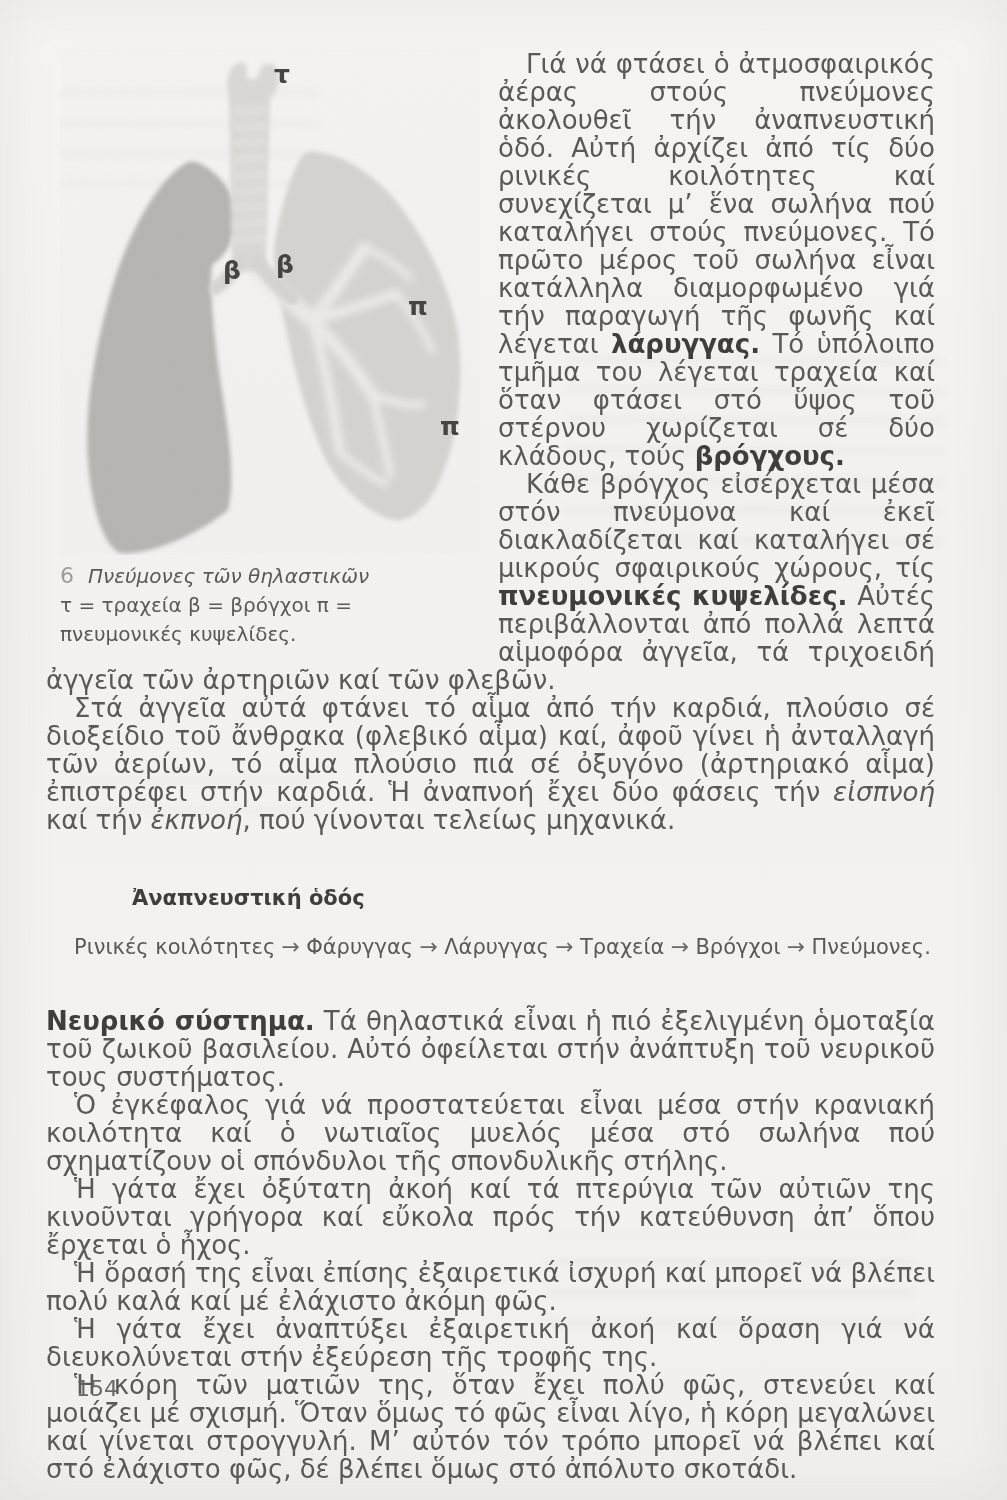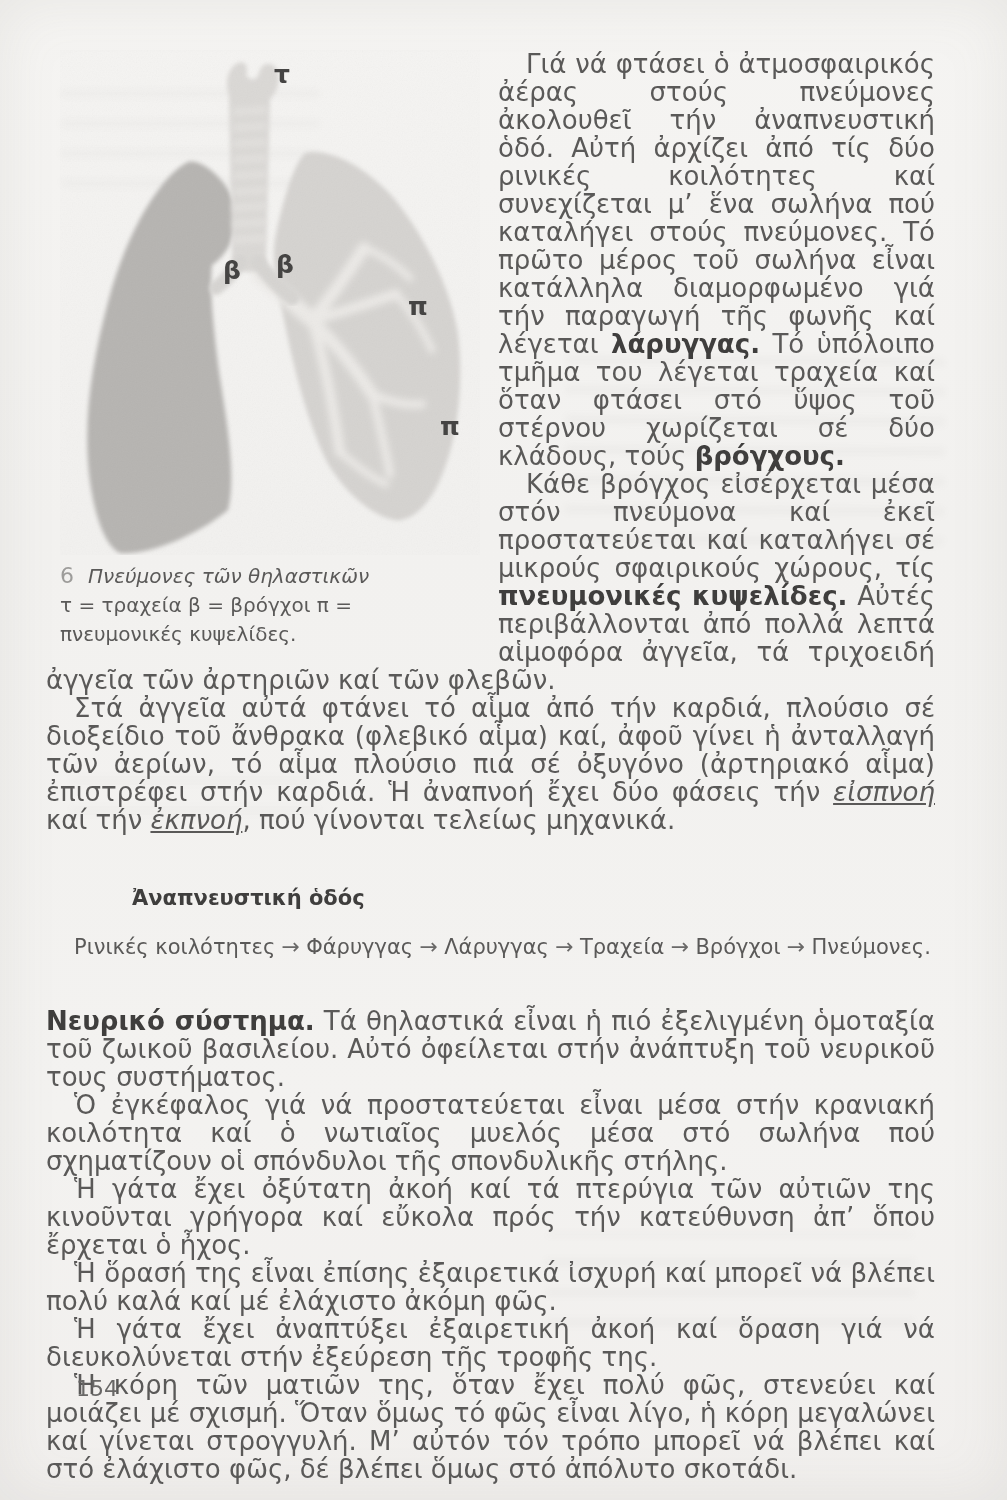--- a/index.html
+++ b/index.html
@@ -53,21 +53,21 @@
   
   .para{
     margin:0;
     font-size:26px;
     line-height:28px;
     text-align:justify;
     text-indent:28px;
     color:#5a5958;
   }
   .bold-run{font-weight:bold;color:#3f3e3d;}
-  .italic-run{font-style:italic;text-decoration:underline;}
+  .italic-run{font-style:italic;}
   .clearfix{clear:both;}
   
   .section-heading{
     margin:52px 0 0 86px;
     font-size:21px;
     font-weight:bold;
     color:#3f3e3d;
   }
   .flow-line{
     display:flex;
@@ -194,21 +194,21 @@
       <figcaption>
         <div>
           <span class="fig-num">6</span><span class="fig-title">Πνεύμονες τῶν θηλαστικῶν</span>
         </div>
         <div class="fig-legend">τ = τραχεία  β = βρόγχοι  π = πνευμονικές κυψελίδες.</div>
       </figcaption>
     </figure>
 
     <p class="para"><span>Γιά νά φτάσει ὁ ἀτμοσφαιρικός ἀέρας στούς πνεύμονες ἀκολουθεῖ τήν ἀναπνευστική ὁδό. Αὐτή ἀρχίζει ἀπό τίς δύο ρινικές κοιλότητες καί συνεχίζεται μ’ ἕνα σωλήνα πού καταλήγει στούς πνεύμονες. Τό πρῶτο μέρος τοῦ σωλήνα εἶναι κατάλληλα διαμορφωμένο γιά τήν παραγωγή τῆς φωνῆς καί λέγεται </span><span class="bold-run">λάρυγγας.</span><span> Τό ὑπόλοιπο τμῆμα του λέγεται τραχεία καί ὅταν φτάσει στό ὕψος τοῦ στέρνου χωρίζεται σέ δύο κλάδους, τούς </span><span class="bold-run">βρόγχους.</span></p>
 
-    <p class="para"><span>Κάθε βρόγχος εἰσέρχεται μέσα στόν πνεύμονα καί ἐκεῖ προστατεύεται καί καταλήγει σέ μικρούς σφαιρικούς χώρους, τίς </span><span class="bold-run">πνευμονικές κυψελίδες.</span><span> Αὐτές περιβάλλονται ἀπό πολλά λεπτά αἱμοφόρα ἀγγεῖα, τά τριχοειδή ἀγγεῖα τῶν ἀρτηριῶν καί τῶν φλεβῶν.</span></p>
+    <p class="para"><span>Κάθε βρόγχος εἰσέρχεται μέσα στόν πνεύμονα καί ἐκεῖ διακλαδίζεται καί καταλήγει σέ μικρούς σφαιρικούς χώρους, τίς </span><span class="bold-run">πνευμονικές κυψελίδες.</span><span> Αὐτές περιβάλλονται ἀπό πολλά λεπτά αἱμοφόρα ἀγγεῖα, τά τριχοειδή ἀγγεῖα τῶν ἀρτηριῶν καί τῶν φλεβῶν.</span></p>
 
     <p class="para"><span>Στά ἀγγεῖα αὐτά φτάνει τό αἷμα ἀπό τήν καρδιά, πλούσιο σέ διοξείδιο τοῦ ἄνθρακα (φλεβικό αἷμα) καί, ἀφοῦ γίνει ἡ ἀνταλλαγή τῶν ἀερίων, τό αἷμα πλούσιο πιά σέ ὀξυγόνο (ἀρτηριακό αἷμα) ἐπιστρέφει στήν καρδιά. Ἡ ἀναπνοή ἔχει δύο φάσεις τήν </span><span class="italic-run">εἰσπνοή</span><span> καί τήν </span><span class="italic-run">ἐκπνοή</span><span>, πού γίνονται τελείως μηχανικά.</span></p>
 
     <div class="clearfix"></div>
 
     <h3 class="section-heading">Ἀναπνευστική ὁδός</h3>
 
     <div class="flow-line">
       <span>Ρινικές κοιλότητες</span>
       <span class="arrow">→</span>

